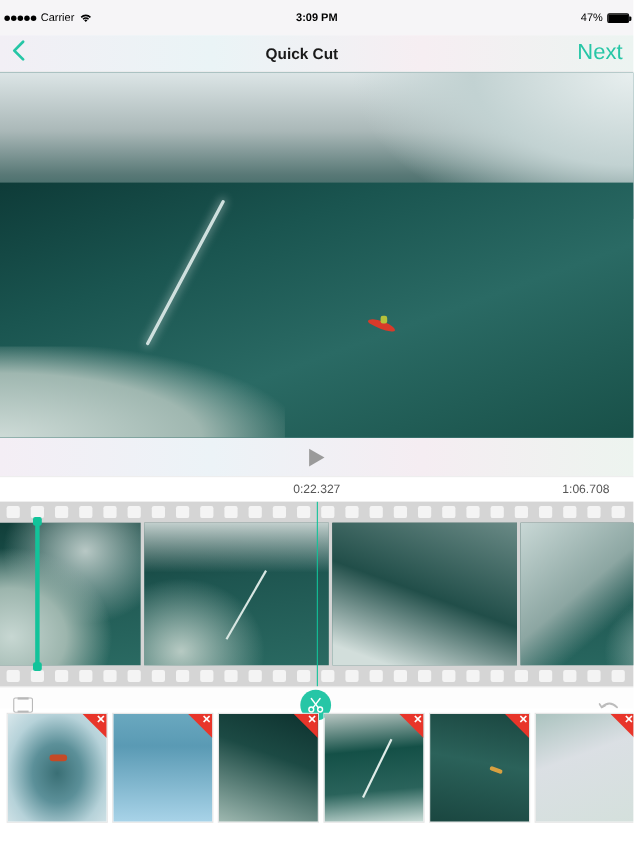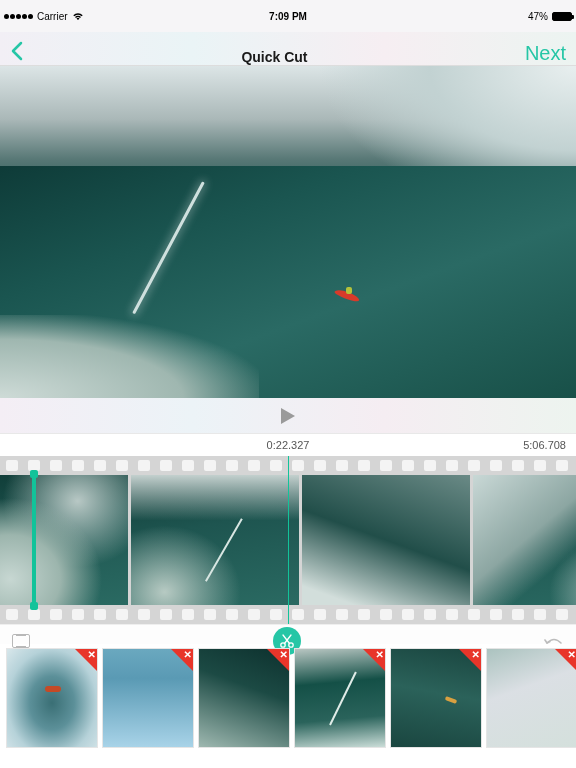--- a/index.html
+++ b/index.html
@@ -10,42 +10,42 @@
   .status-left, .status-right { display: flex; align-items: center; gap: 4px; }
   .status-center { position: absolute; left: 50%; transform: translateX(-50%); font-weight: 600; }
   .sig-dots { display: flex; gap: 1px; }
   .sig-dots span { width: 5px; height: 5px; border-radius: 50%; background: #000; display: inline-block; }
   .wifi svg { display: block; }
   .batt { width: 20px; height: 9px; border: 1px solid #000; border-radius: 2px; position: relative; }
   .batt::after { content: ""; position: absolute; right: -3px; top: 2px; width: 2px; height: 4px; background: #000; border-radius: 0 1px 1px 0; }
   .batt i { display: block; background: #000; height: 100%; width: 100%; }
 
   
-  .nav-bar { height: 34px; background: linear-gradient(90deg, #f2eff5, #eaf4f6, #f6eef2, #ecf4f1); border-bottom: 1px solid #ddd; display: flex; align-items: flex-end; justify-content: space-between; padding: 0 10px; gap: 31px; }
+  .nav-bar { height: 34px; background: linear-gradient(90deg, #f2eff5, #eaf4f6, #f6eef2, #ecf4f1); border-bottom: 1px solid #ddd; display: flex; align-items: center; justify-content: space-between; padding: 0 10px; gap: 31px; }
   .nav-back { color: #26c6a6; }
   .nav-title { font-size: 14px; font-weight: 600; color: #1a1a1a; }
   .nav-next { color: #26c6a6; font-size: 20px; }
 
   
   .video-preview { height: 332px; position: relative; overflow: hidden; background: #307070; }
   .wave-sky { position: absolute; top: 0; left: 0; right: 0; height: 40%; background: linear-gradient(180deg, #dce5e6, #aab8b8 40%, #587876 70%, #1f5550); }
   .wave-foam-top { position: absolute; top: 0; right: 0; width: 45%; height: 45%; background: radial-gradient(ellipse at top right, #e8efef 0%, #c2d2d2 40%, transparent 70%); }
   .wave-face { position: absolute; top: 30%; left: 0; right: 0; bottom: 0; background: linear-gradient(160deg, #0e3b38, #1a5550 30%, #2a6a64 60%, #185048); }
   .wake { position: absolute; top: 35%; left: 35%; width: 3px; height: 45%; background: #cfe0de; transform: rotate(28deg); transform-origin: top; border-radius: 2px; box-shadow: 0 0 8px 2px rgba(255,255,255,.3); }
   .surfer { position: absolute; top: 68%; left: 58%; }
   .board { width: 26px; height: 7px; background: #d83a2a; border-radius: 50% 50% 50% 50% / 60% 60% 40% 40%; transform: rotate(20deg); }
   .rider { width: 6px; height: 7px; background: #b5c23a; position: absolute; top: -5px; left: 12px; border-radius: 2px; }
   .wave-foam-bot { position: absolute; bottom: 0; left: 0; width: 45%; height: 25%; background: radial-gradient(ellipse at bottom left, #cedbd7 0%, #9fb7b0 50%, transparent 75%); }
 
   
   .play-bar { height: 36px; background: linear-gradient(90deg, #f4eef5, #ecf3f7, #f5edf2, #edf4ef); display: flex; align-items: center; justify-content: center; border-bottom: 1px solid #e8e8e8; }
   .play-btn { width: 0; height: 0; border-top: 8px solid transparent; border-bottom: 8px solid transparent; border-left: 14px solid #9a9a9a; }
 
   
-  .time-row { height: 22px; display: flex; align-items: center; justify-content: space-between; padding: 0 10px; font-size: 11px; color: #555; background: #fff; }
+  .time-row { height: 22px; display: flex; align-items: center; justify-content: space-between; padding: 0 22px; font-size: 11px; color: #555; background: #fff; }
   .time-center { position: absolute; left: 50%; transform: translateX(-50%); }
 
   
   .filmstrip-wrap { height: 168px; background: #d5d5d5; position: relative; overflow: hidden; padding: 0; }
   .perf-row { height: 19px; display: flex; gap: 10px; padding: 4px 0 4px 6px; overflow: hidden; }
   .perf-row span { width: 12px; height: 11px; background: #f4f4f4; border-radius: 2px; flex: none; }
   .frames-row { height: 130px; display: flex; gap: 3px; position: relative; left: -40px; }
   .frame { width: 168px; height: 130px; flex: none; position: relative; overflow: hidden; }
   .frame .sea { position: absolute; inset: 0; background: linear-gradient(170deg, #0f3b36, #1e5550 40%, #2a6a62); }
   .frame .foam { position: absolute; inset: 0; }
@@ -96,21 +96,21 @@
         <span></span>
         <span></span>
       </span>
     <span>Carrier</span>
     <span class="wifi">
       <svg width="12" height="9" viewBox="0 0 12 9">
           <path d="M6 8 L4.5 6.5 A2 2 0 0 1 7.5 6.5 Z M3 5 A4.2 4.2 0 0 1 9 5 L8 6 A2.8 2.8 0 0 0 4 6 Z M1.3 3.3 A6.5 6.5 0 0 1 10.7 3.3 L9.7 4.3 A5 5 0 0 0 2.3 4.3 Z" fill="#000"></path>
         </svg>
     </span>
   </div>
-  <div class="status-center">7:09 PM</div>
+  <div class="status-center">3:09 PM</div>
   <div class="status-right">
     <span>47%</span>
     <span class="batt">
         <i></i>
       </span>
   </div>
 </div>
 
 <div class="nav-bar">
   <span class="nav-back">
@@ -134,21 +134,21 @@
   <div class="wave-foam-bot"></div>
 </div>
 
 <div class="play-bar">
   <div class="play-btn"></div>
 </div>
 
 <div class="time-row" style="position:relative;">
   <span></span>
   <span class="time-center">0:22.327</span>
-  <span>5:06.708</span>
+  <span>1:06.708</span>
 </div>
 
 <div class="filmstrip-wrap">
   <div class="perf-row">
     <span></span>
       <span></span>
       <span></span>
       <span></span>
       <span></span>
       <span></span>

